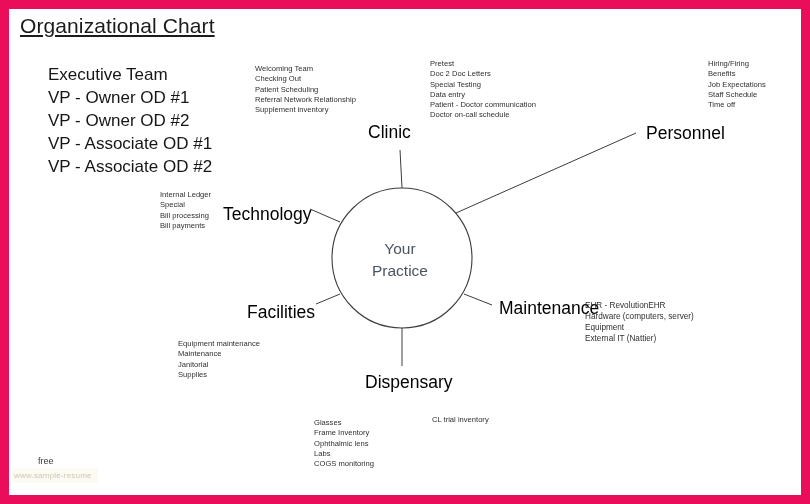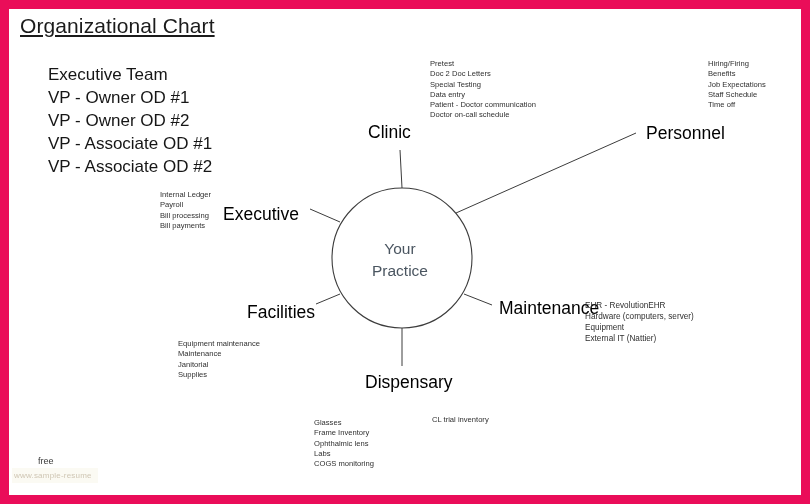--- a/index.html
+++ b/index.html
@@ -149,20 +149,27 @@
     <span class="exec-line">VP - Associate OD #1</span>
     <span class="exec-line">VP - Associate OD #2</span>
   </div>
 
   <div class="center-text">
     <span>Your</span>
     <span>Practice</span>
   </div>
 
   <div class="abs node-label" style="left:368px; top:122px;">Clinic</div>
+  <div class="abs detail-list" style="left:255px; top:64px;">
+    <span>Welcoming Team</span>
+    <span>Checking Out</span>
+    <span>Patient Scheduling</span>
+    <span>Referral Network Relationship</span>
+    <span>Supplement inventory</span>
+  </div>
   <div class="abs detail-list" style="left:430px; top:59px;">
     <span>Pretest</span>
     <span>Doc 2 Doc Letters</span>
     <span>Special Testing</span>
     <span>Data entry</span>
     <span>Patient - Doctor communication</span>
     <span>Doctor on-call schedule</span>
   </div>
 
   <div class="abs node-label" style="left:646px; top:123px;">Personnel</div>
@@ -195,24 +202,24 @@
   </div>
 
   <div class="abs node-label" style="left:247px; top:302px;">Facilities</div>
   <div class="abs detail-list" style="left:178px; top:339px;">
     <span>Equipment maintenance</span>
     <span>Maintenance</span>
     <span>Janitorial</span>
     <span>Supplies</span>
   </div>
 
-  <div class="abs node-label" style="left:223px; top:204px;">Executive</div>
+  <div class="abs node-label" style="left:223px; top:204px;">Technology</div>
   <div class="abs detail-list" style="left:160px; top:190px;">
     <span>Internal Ledger</span>
-    <span>Payroll</span>
+    <span>Special</span>
     <span>Bill processing</span>
     <span>Bill payments</span>
   </div>
 
   <div class="abs" id="free-label">free</div>
   <div class="abs" id="watermark-swatch"></div>
   <div class="abs" id="watermark">www.sample-resume</div>
 
 </div>
 

